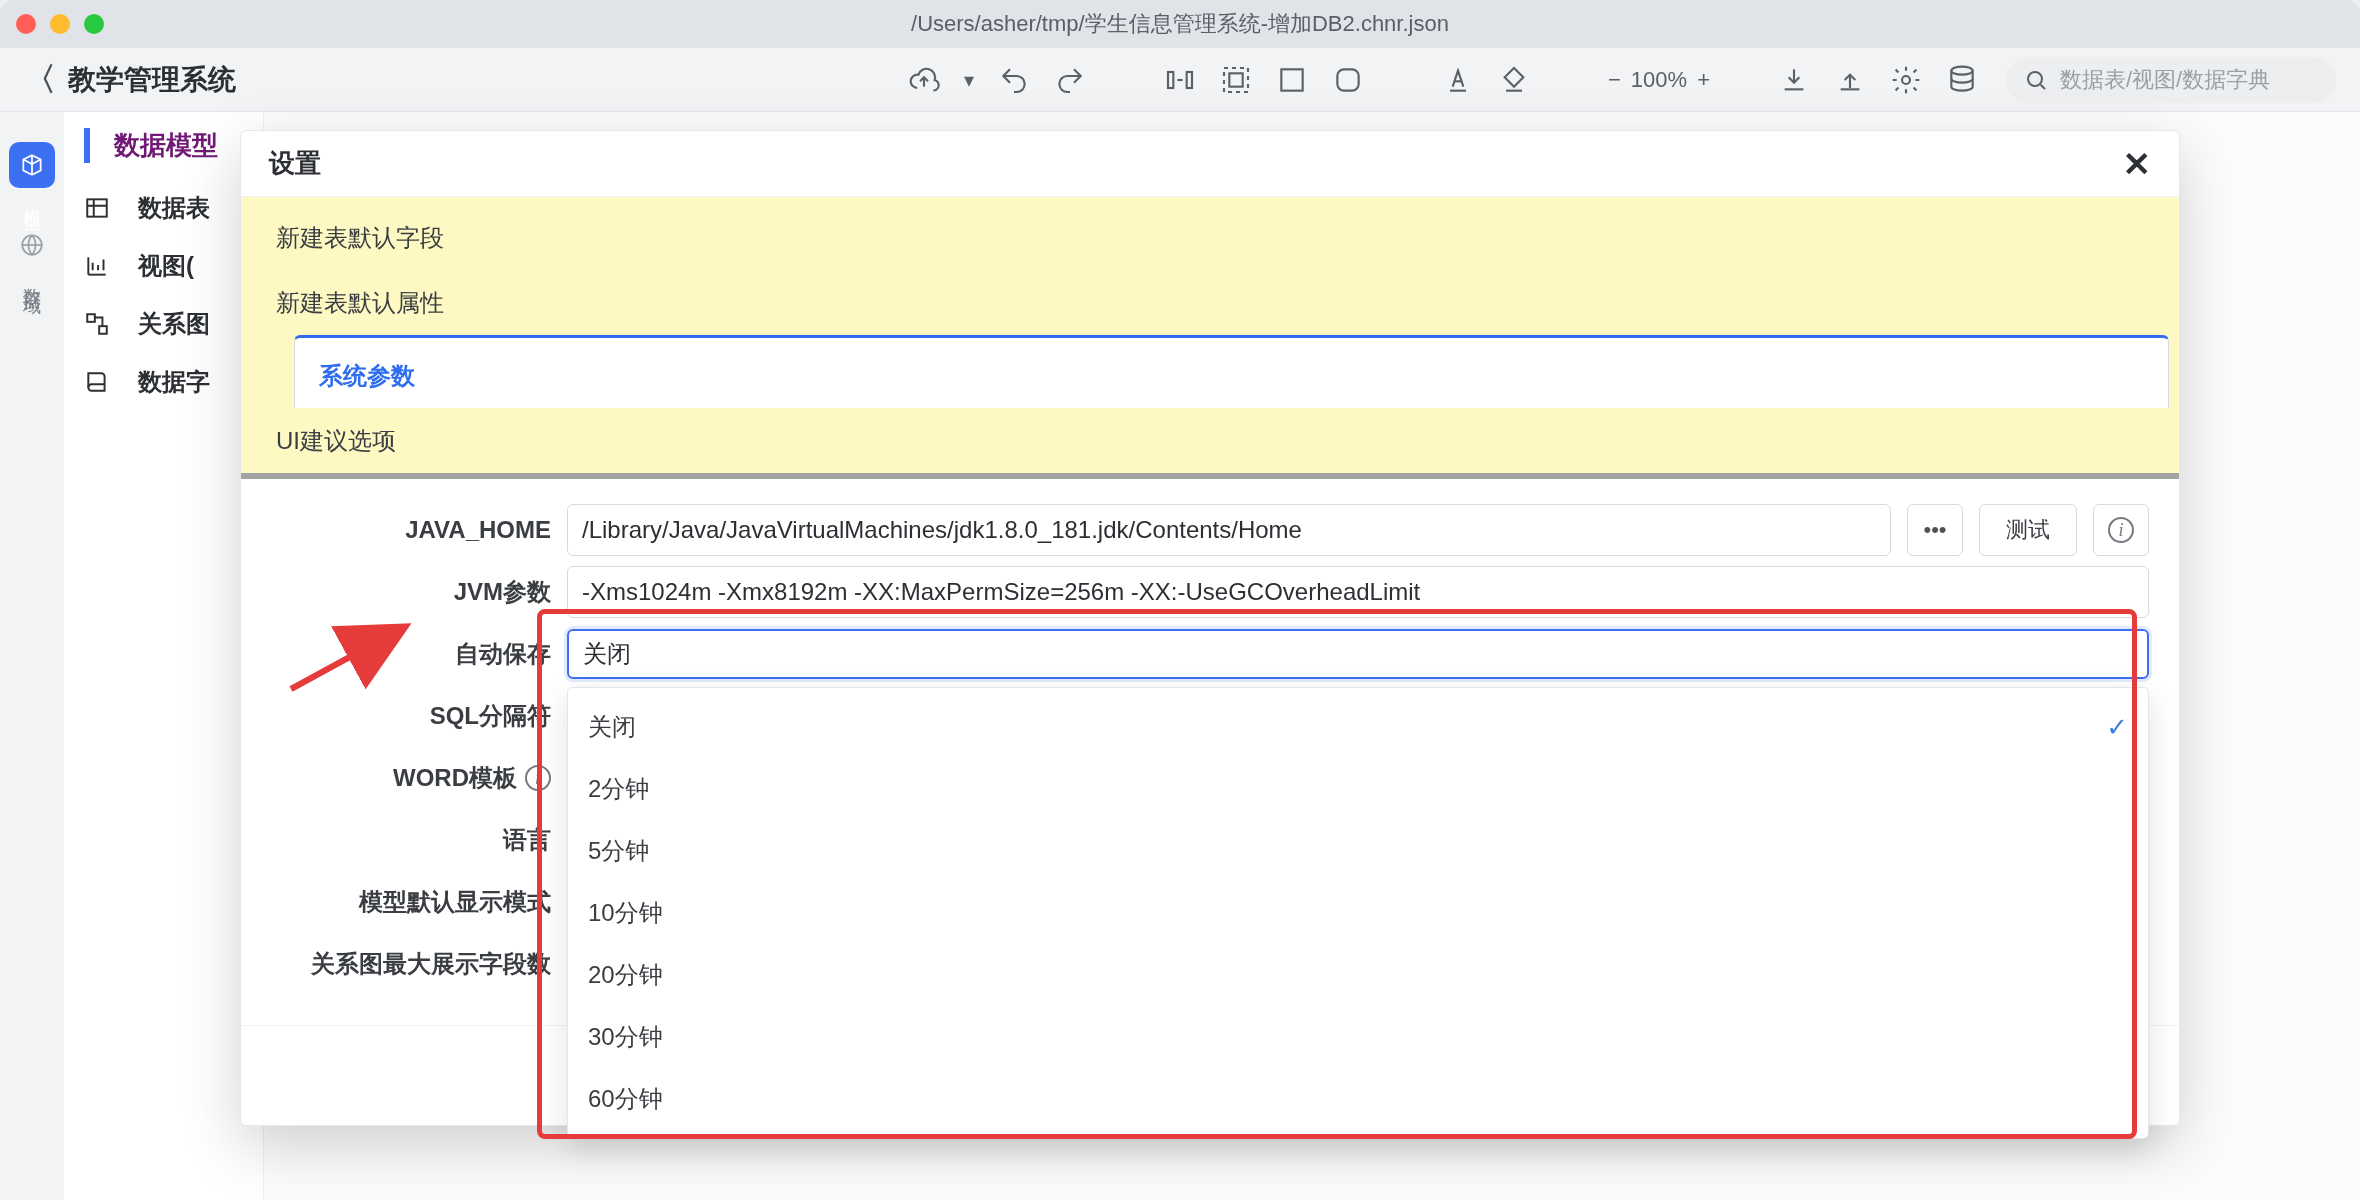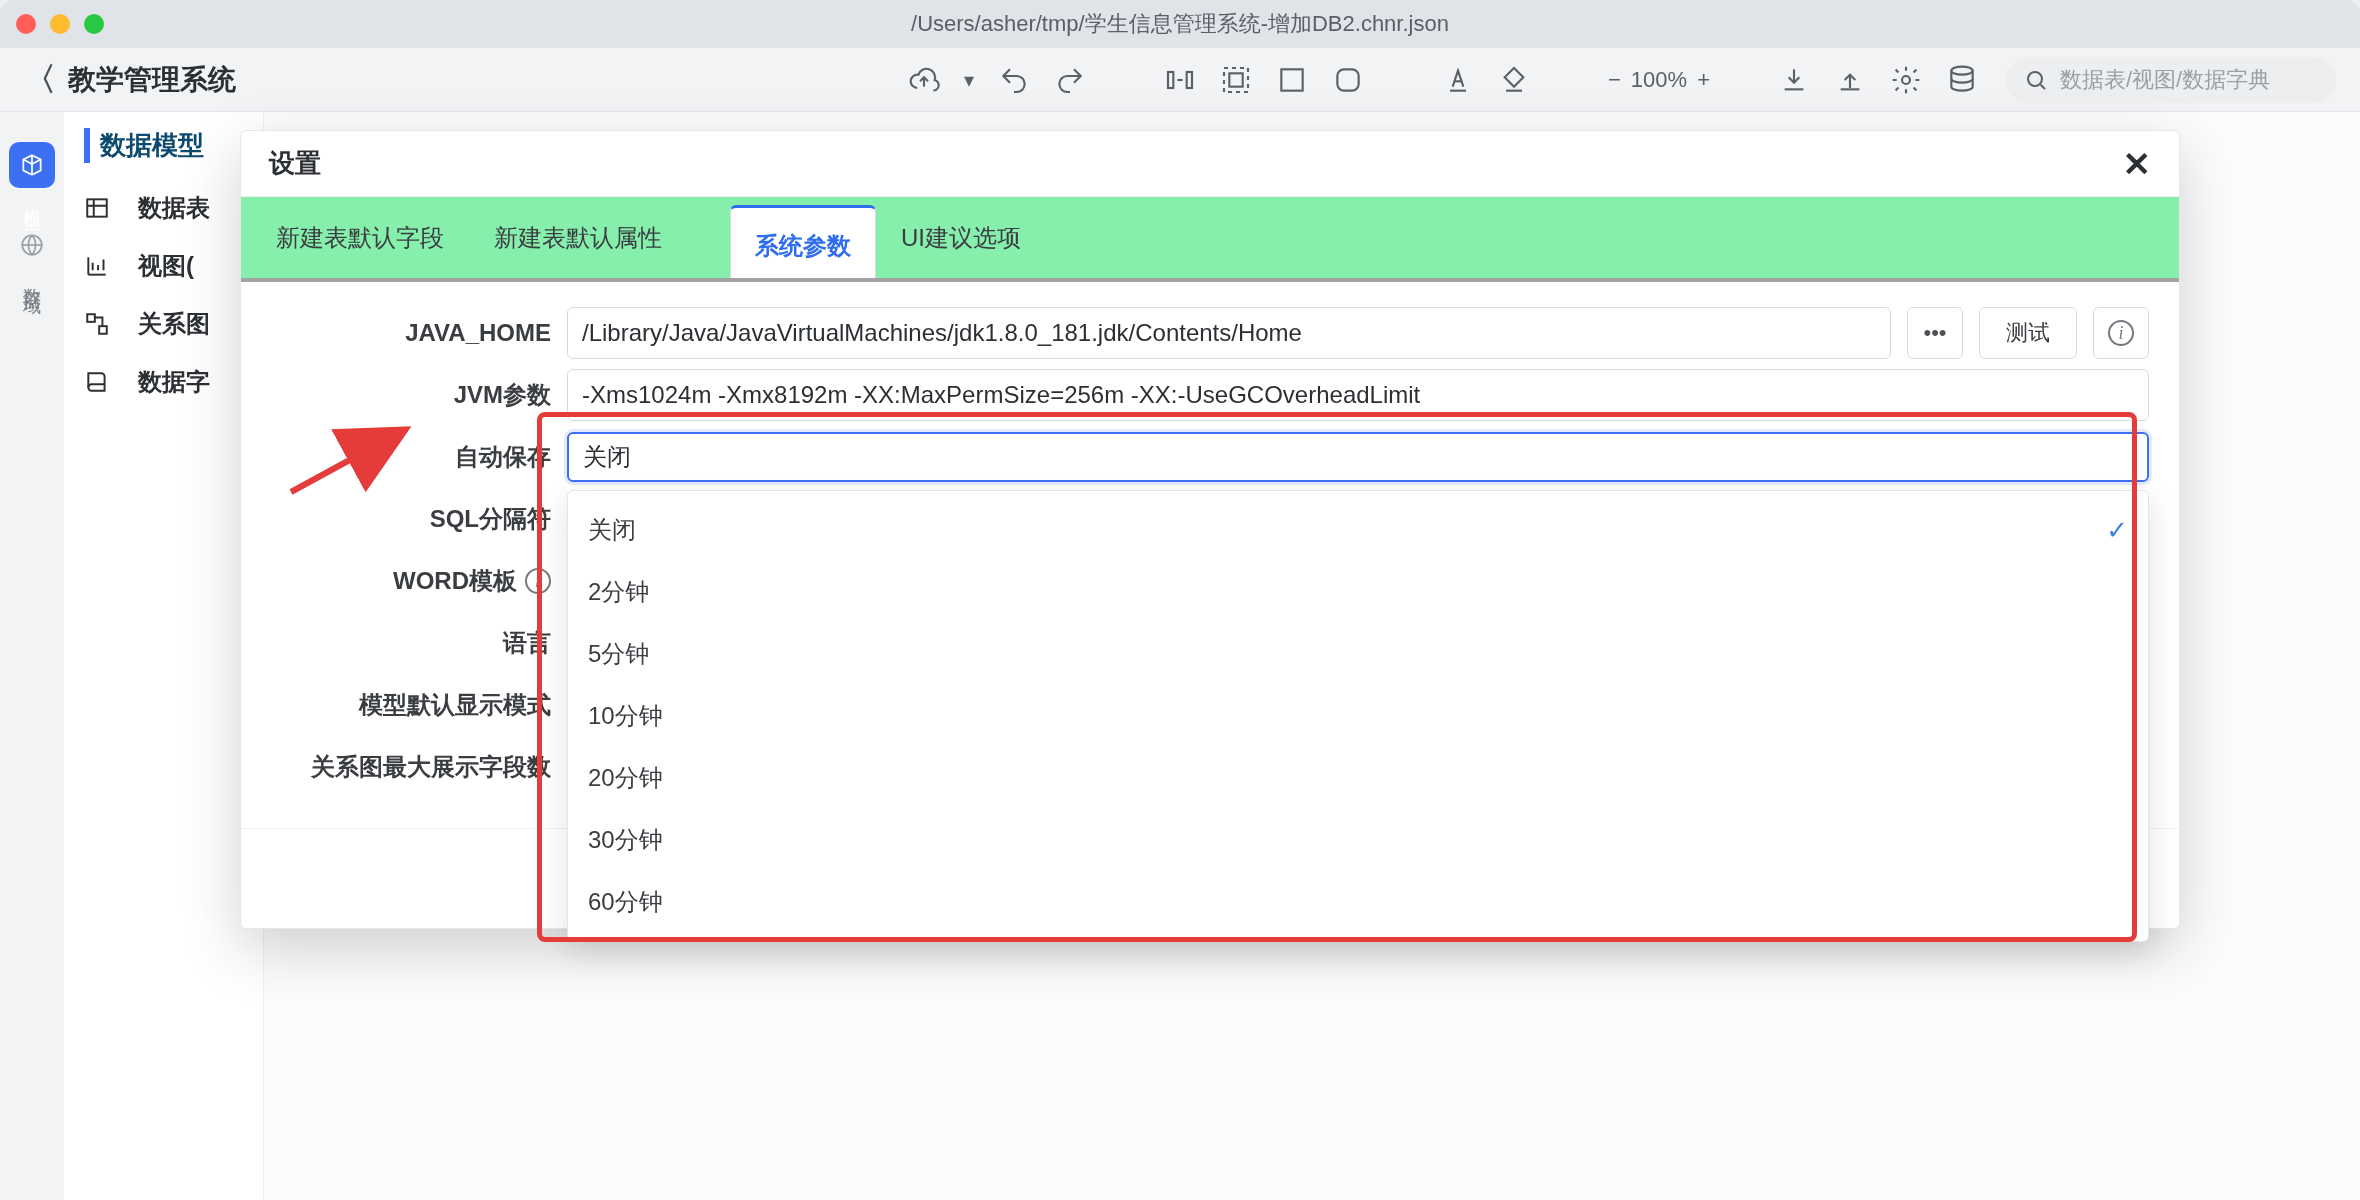--- a/index.html
+++ b/index.html
@@ -28,31 +28,31 @@
   
   .app-body { position: relative; display: flex; height: calc(100% - 112px); }
   .left-rail { width: 64px; background: #f2f3f5; display: flex; flex-direction: column; align-items: center; padding-top: 30px; gap: 20px; }
   .rail-item { width: 46px; display:flex; flex-direction:column; align-items:center; color:#7a7f86; font-size:18px; gap:6px;}
   .rail-item.active { color:#fff; }
   .rail-ico { width:46px; height:46px; display:flex; align-items:center; justify-content:center; border-radius:10px; }
   .rail-item.active .rail-ico { background:#3d6ff2; }
 
   
   .tree { width: 200px; background:#fff; border-right:1px solid #eceef0; padding: 16px 0 0 20px; }
-  .tree-title { color:#0c4a6e; font-weight:700; font-size:26px; border-left:6px solid #3d6ff2; padding-left:10px; margin-bottom:16px;}
+  .tree-title { color:#701a75; font-weight:700; font-size:26px; border-left:6px solid #3d6ff2; padding-left:24px; margin-bottom:16px;}
   .tree-item { display:flex; align-items:center; gap:28px; color:#2c2f33; font-size:24px; font-weight:700; height:58px;}
   .tree-item svg{ width:26px; height:26px; color:#2c2f33;}
 
   .canvas { flex:1; background:#fcfcfd; }
 
   
   .modal { position:absolute; left:240px; top:130px; width:1940px; background:#fff; border-radius:6px; box-shadow:0 20px 60px rgba(0,0,0,0.18); border:1px solid #e5e7ea;}
   .modal-head { height:66px; display:flex; align-items:center; padding:0 28px; border-bottom:1px solid #eef0f2; font-size:26px; font-weight:700; color:#2c2f33;}
   .modal-head .x { margin-left:auto; font-size:34px; color:#2c2f33; cursor:pointer;}
-  .tabs { display:flex; padding: 8px 10px 0 10px; background:#86efac; border-bottom:4px solid #a3a3a3;}
+  .tabs { display:flex; padding: 8px 10px 0 10px; background:#fef9c3; border-bottom:6px solid #a3a3a3;flex-direction:column;}
   .tab { padding:16px 24px; font-size:24px; color:#3a3d41; border:1px solid transparent; border-bottom:none; border-radius:6px 6px 0 0;}
   .tab.active { background:#fff; color:#2f6df0; border-color:#d7dbe0; font-weight:600; border-top:3px solid #2f6df0; padding-top:22px;margin-left:43px;}
   .form { padding: 20px 30px 30px 30px; }
   .row { display:flex; align-items:center; min-height:62px; gap:16px;}
   .row .lbl { width: 280px; text-align:center; font-size:24px; color:#3a3d41; display:flex; align-items:center; justify-content:flex-end; gap:8px;font-weight:bold;}
   .inp { flex:1; height:52px; border:1px solid #d7dbe0; border-radius:6px; padding:0 14px; font-size:24px; color:#2c2f33; display:flex; align-items:center; background:#fff;}
   .inp input { border:none; outline:none; width:100%; font-size:24px; color:#2c2f33;}
   .btn-sq { width:56px; height:52px; border:1px solid #d7dbe0; border-radius:6px; display:flex; align-items:center; justify-content:center; color:#4e5156; font-size:22px; background:#fff;}
   .btn-rect { height:52px; padding:16px 26px; border:1px solid #d7dbe0; border-radius:6px; display:flex; align-items:center; justify-content:center; color:#3a3d41; font-size:22px; background:#fff;}
   .info-ico { width:26px; height:26px; border:2px solid #757a80; border-radius:50%; display:inline-flex; align-items:center; justify-content:center; color:#757a80; font-size:18px; font-style:italic; font-family:serif;}

